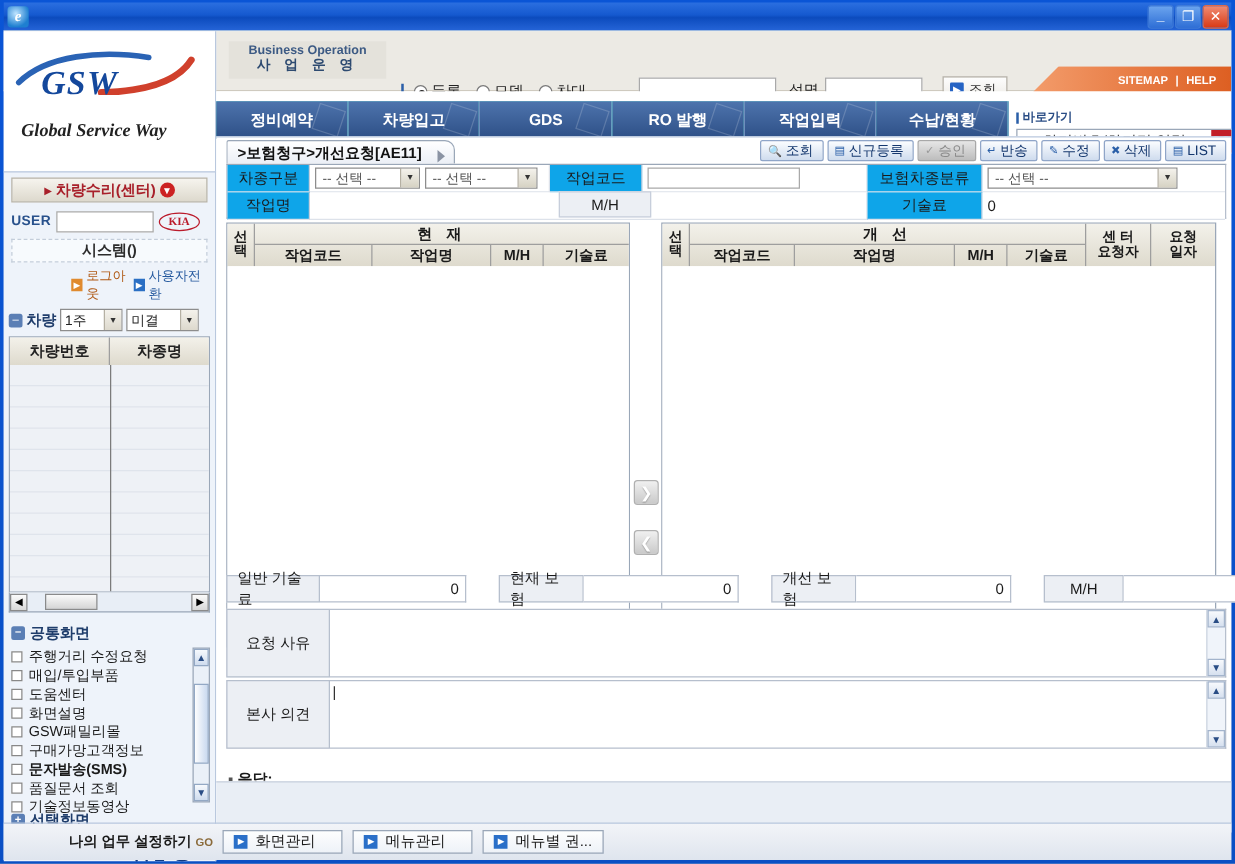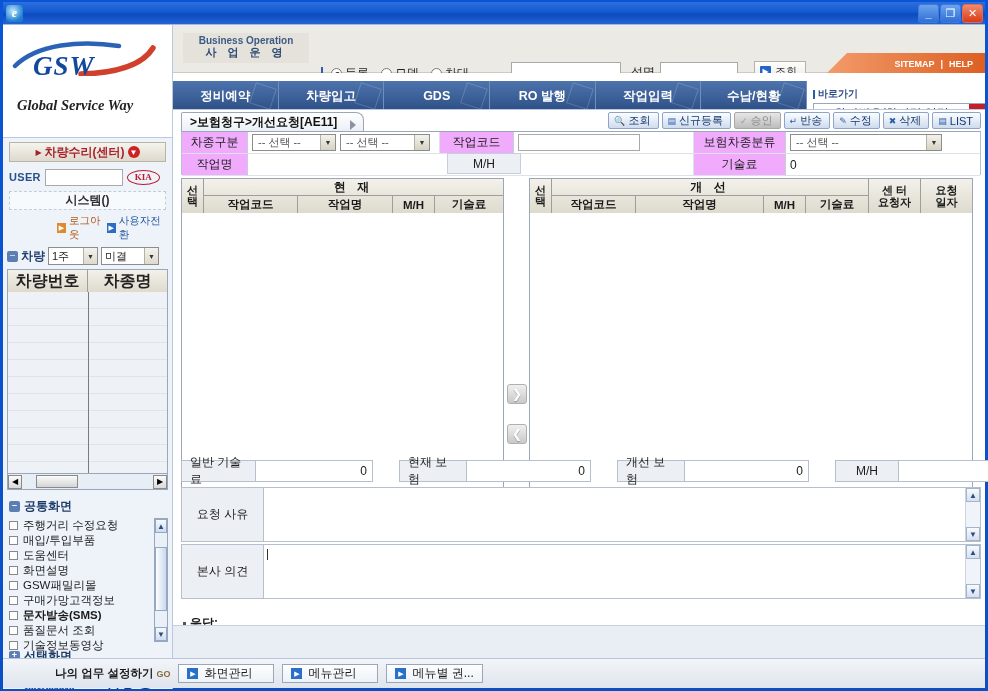--- a/index.html
+++ b/index.html
@@ -258,21 +258,21 @@
   #sel-state { width:58px; }
 
   #veh-table {
     margin:3px 4px 0 4px; height:205px;
     border:1px solid #9aa7b8; background:#fff;
     display:flex; flex-direction:column;
   }
   #veh-thead { display:flex; height:22px; background:linear-gradient(#f3f1ea,#dedacd); }
   #veh-thead div {
     flex:1; display:flex; align-items:center; justify-content:center;
-    font-size:16px; font-weight:bold; color:#222;
+    font-size:12px; font-weight:bold; color:#222;
     border-right:1px solid #9e9e9e;
   }
   #veh-thead div:last-child { border-right:none; }
   #veh-body { flex:1; position:relative; background:#eef1f6; }
   #veh-body .colline {
     position:absolute; left:50%; top:0; bottom:0; width:1px; background:#7b7b7b;
   }
   #veh-body .rows { position:absolute; inset:0; }
   #veh-body .r { height:17px; border-bottom:1px solid #dfe4ec; }
 
@@ -401,21 +401,21 @@
 
   #formtop {
     position:absolute; left:8px; top:21px; right:4px; height:44px;
     border:1px solid #b6bfcd; border-top:1px solid #9aa7b8;
     background:#fff;
     display:grid;
     grid-template-columns: 66px 192px 74px 180px 92px 1fr;
     grid-template-rows: 22px 22px;
   }
   .flabel {
-    background:#f0abfc; border-right:1px solid #c7cedb; border-bottom:1px solid #dde2ea;
+    background:#0ea5e9; border-right:1px solid #c7cedb; border-bottom:1px solid #dde2ea;
     display:flex; align-items:center; justify-content:center;
     font-size:12px; color:#1a1a1a;
   }
   .fcell {
     border-right:1px solid #dde2ea; border-bottom:1px solid #dde2ea;
     display:flex; align-items:center; padding-left:4px; gap:4px;
     font-size:12px; color:#1a1a1a;
     background:#fff;
   }
   .fcell.nb { border-right:none; }

